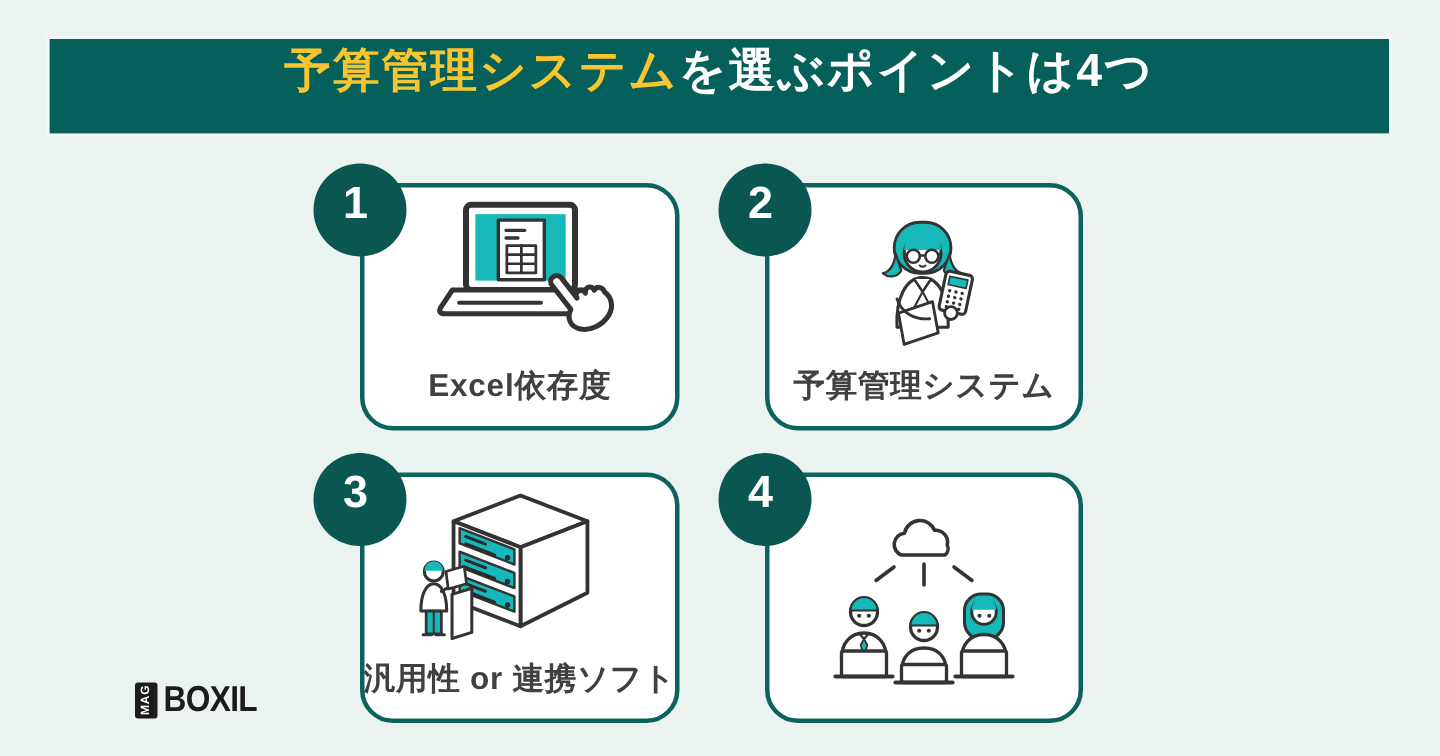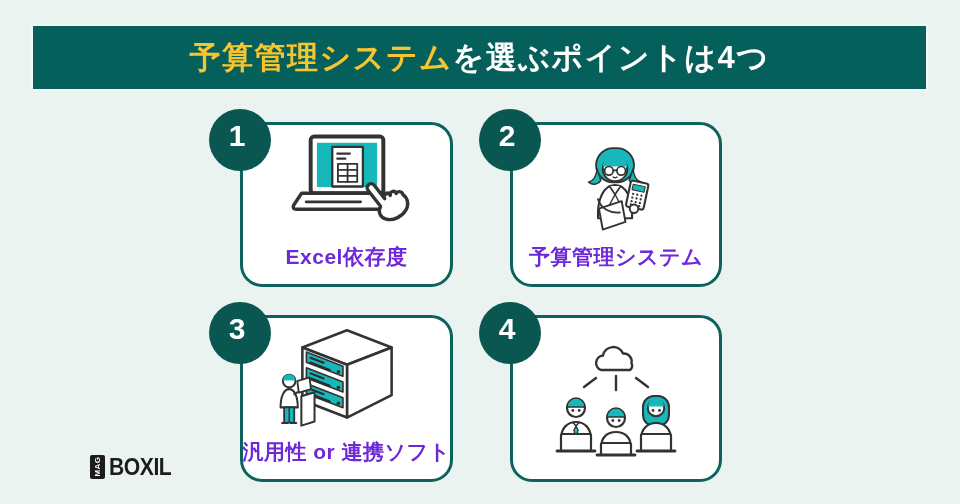--- a/index.html
+++ b/index.html
@@ -11,21 +11,21 @@
     position:relative;
     width:960px;height:504px;
     background:#eaf3f0;
     overflow:hidden;
   }
   
   .banner{
     position:absolute;left:33px;top:26px;width:893px;height:63px;
     background:#05605c;
     outline:2px solid rgba(255,255,255,.45);
-    display:flex;align-items:center;justify-content:center;
+    display:flex;justify-content:center;
   }
   .banner .title{
     margin:0;font-size:31px;font-weight:bold;letter-spacing:1.5px;
     color:#ffffff;white-space:nowrap;
   }
   .banner .title .hl{color:#f7c52f;}
   
   .card{
     position:absolute;width:213px;height:165px;
     background:#ffffff;border:3px solid #0c635d;border-radius:22px;
@@ -43,21 +43,21 @@
   }
   .badge span{
     color:#ffffff;font-size:30px;font-weight:bold;
     transform:translate(-3px,-4px);
   }
   .icon-box{
     flex:1;display:flex;align-items:center;justify-content:center;
     width:100%;padding-top:4px;box-sizing:border-box;
   }
   .card-label{
-    margin-bottom:13px;font-size:21px;font-weight:bold;color:#6d28d9;
+    margin-bottom:13px;font-size:21px;font-weight:bold;color:#404040;
     white-space:nowrap;letter-spacing:.5px;
   }
   
   .logo{
     position:absolute;left:44px;top:454px;height:25px;
     display:flex;align-items:center;padding-left:46px;
   }
   .logo-badge{
     width:15px;height:24px;background:#1c1c1a;border-radius:2px;
     display:flex;align-items:center;justify-content:center;overflow:hidden;

